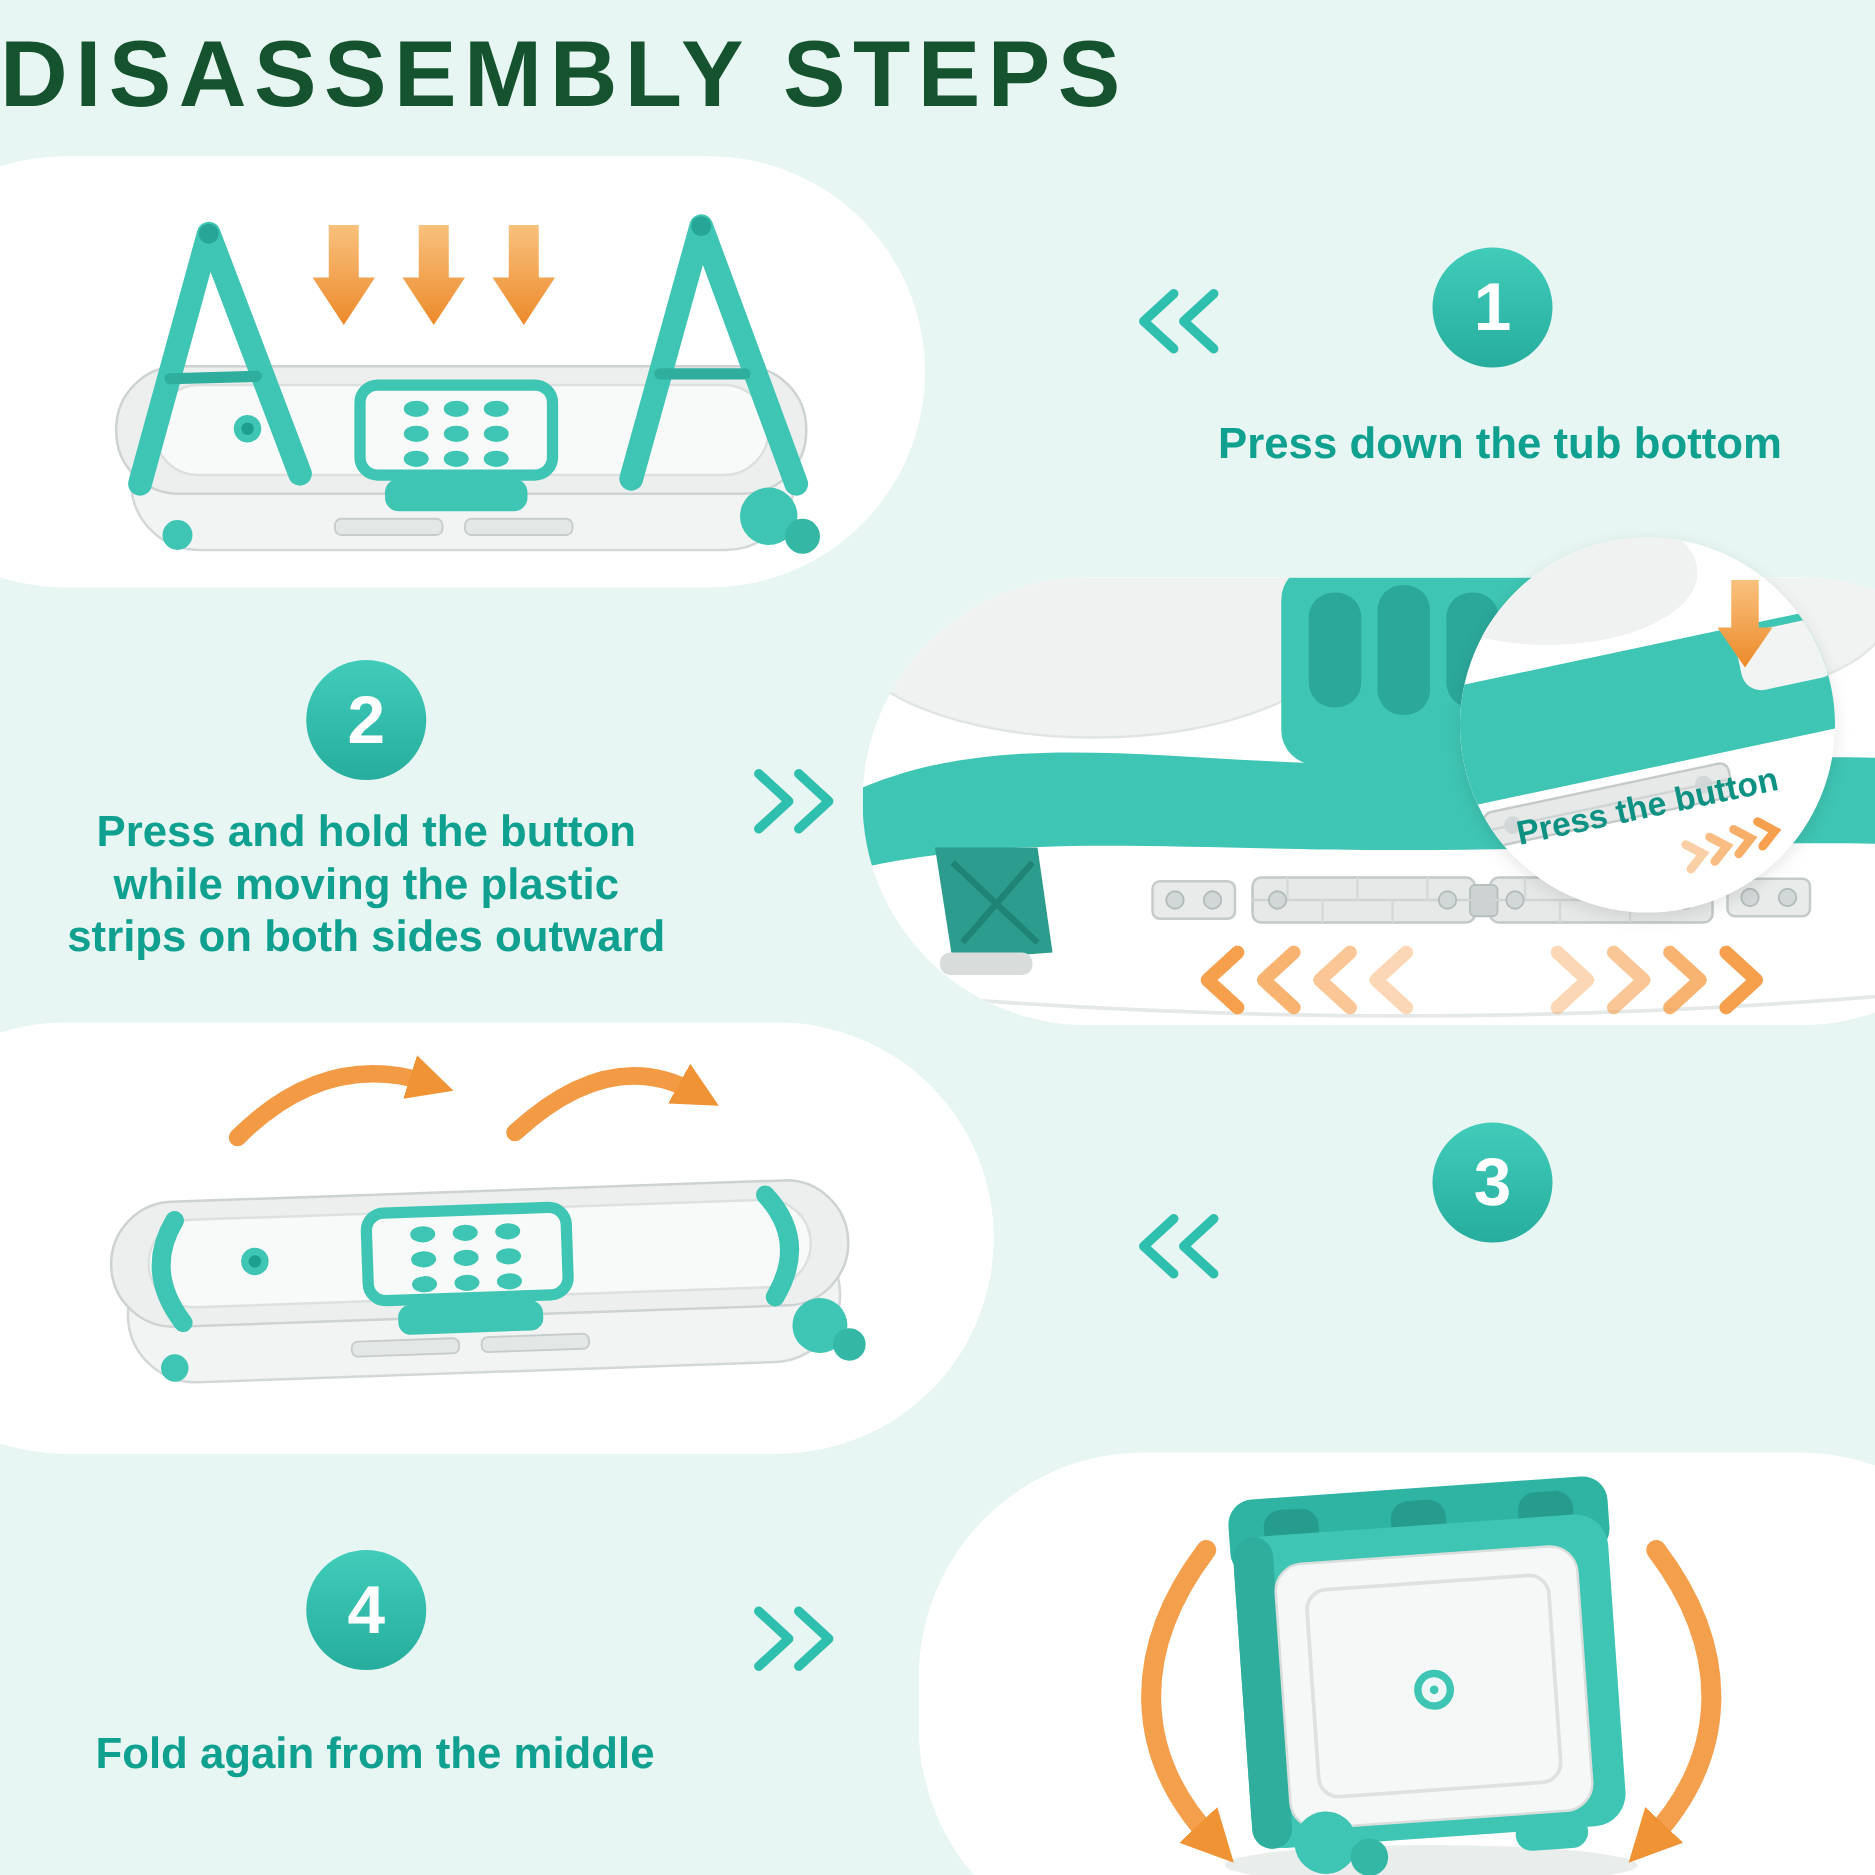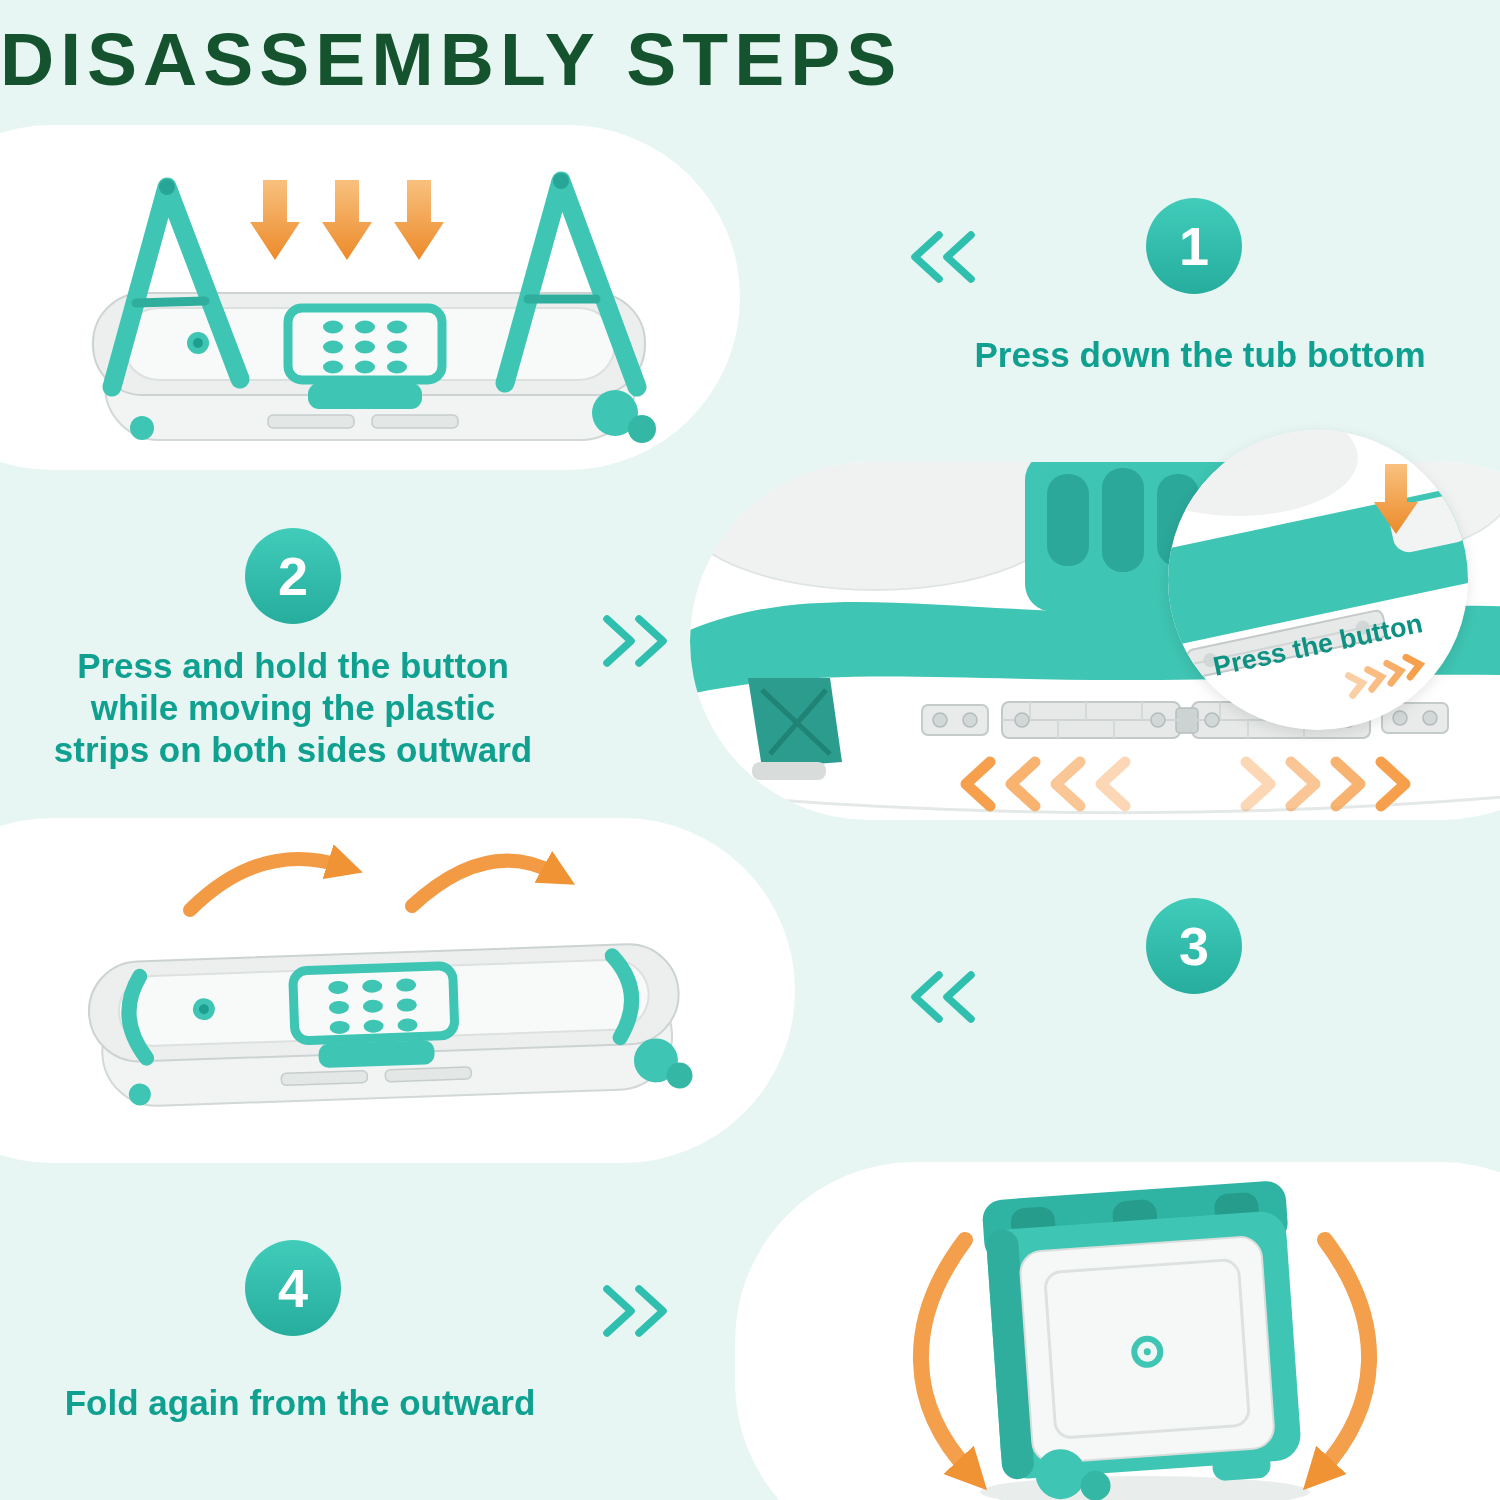--- a/index.html
+++ b/index.html
@@ -267,15 +267,15 @@
 
   <div class="badge badge-1">1</div>
   <div class="badge badge-2">2</div>
   <div class="badge badge-3">3</div>
   <div class="badge badge-4">4</div>
 
   <div class="step-label label-2">Press and hold the button
 while moving the plastic
 strips on both sides outward</div>
   <div class="step-label label-1">Press down the tub bottom</div>
-  <div class="step-label label-4">Fold again from the outward</div>
+  <div class="step-label label-4">Fold again from the middle</div>
 
 </div>
 
 </body></html>

